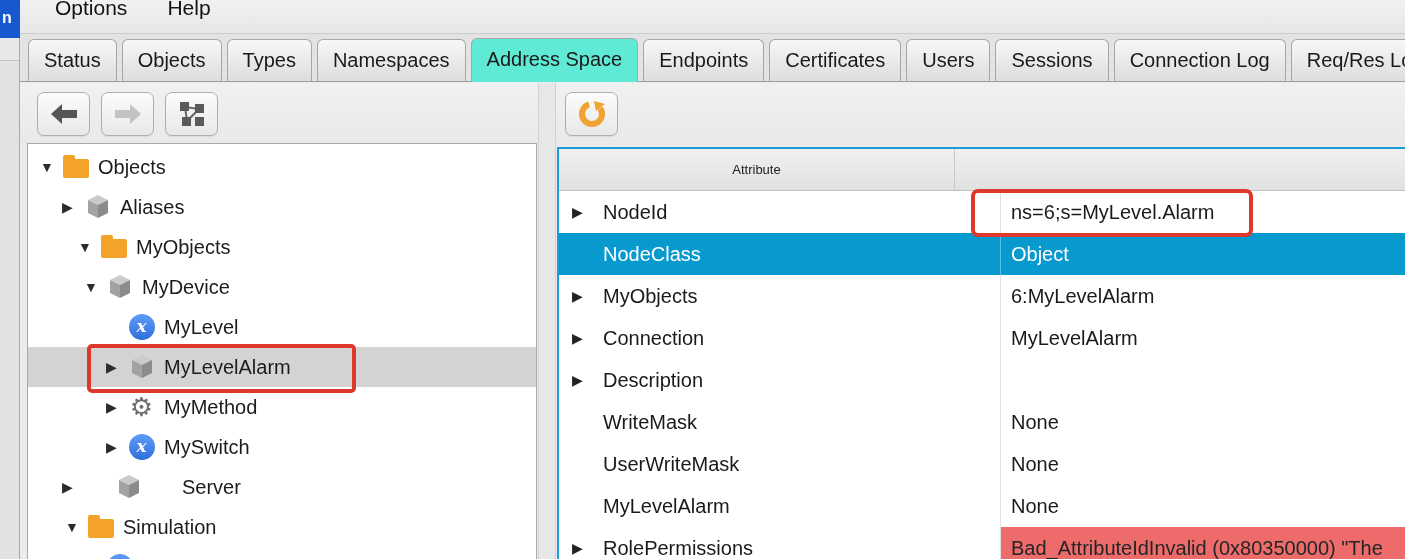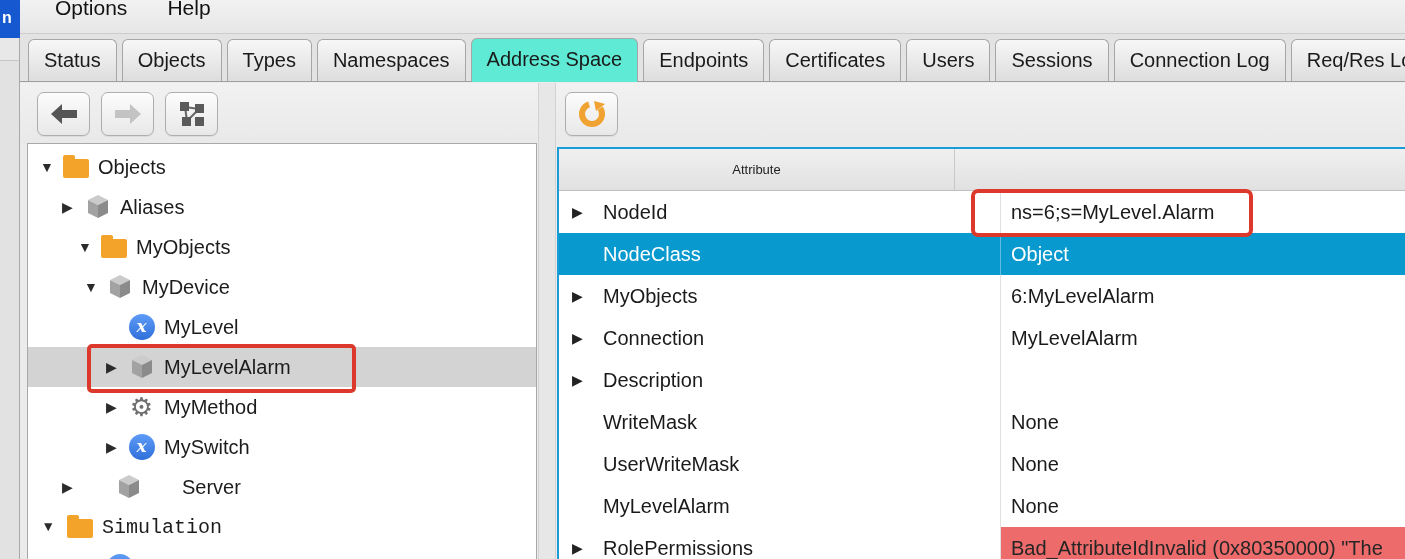--- a/index.html
+++ b/index.html
@@ -335,21 +335,21 @@
               <svg width="22" height="24" viewBox="0 0 22 24">
                 <path d="M11 0 L21 5 L11 10 L1 5 Z" fill="#cbcbcb"></path>
                 <path d="M1 5 L11 10 L11 23 L1 18 Z" fill="#a2a2a2"></path>
                 <path d="M21 5 L11 10 L11 23 L21 18 Z" fill="#8b8b8b"></path>
               </svg>
             </span>
 
             <span class="tlabel">Server</span>
           </div>
 
-          <div class="tree-row" data-icon="folder" data-exp="expanded" style="padding-left: 16px; font-family: Liberation Mono, monospace;">
+          <div class="tree-row" data-icon="folder" data-exp="expanded" style="padding-left: 37px;">
             <span class="expander"></span>
             <span class="ticon icon-folder">
               <span class="folder-shape"></span>
             </span>
 
             <span class="tlabel">Simulation</span>
           </div>
 
           <div class="tree-row" data-icon="tag" data-exp="none" style="padding-left: 56px;">
             <span class="expander"></span>

